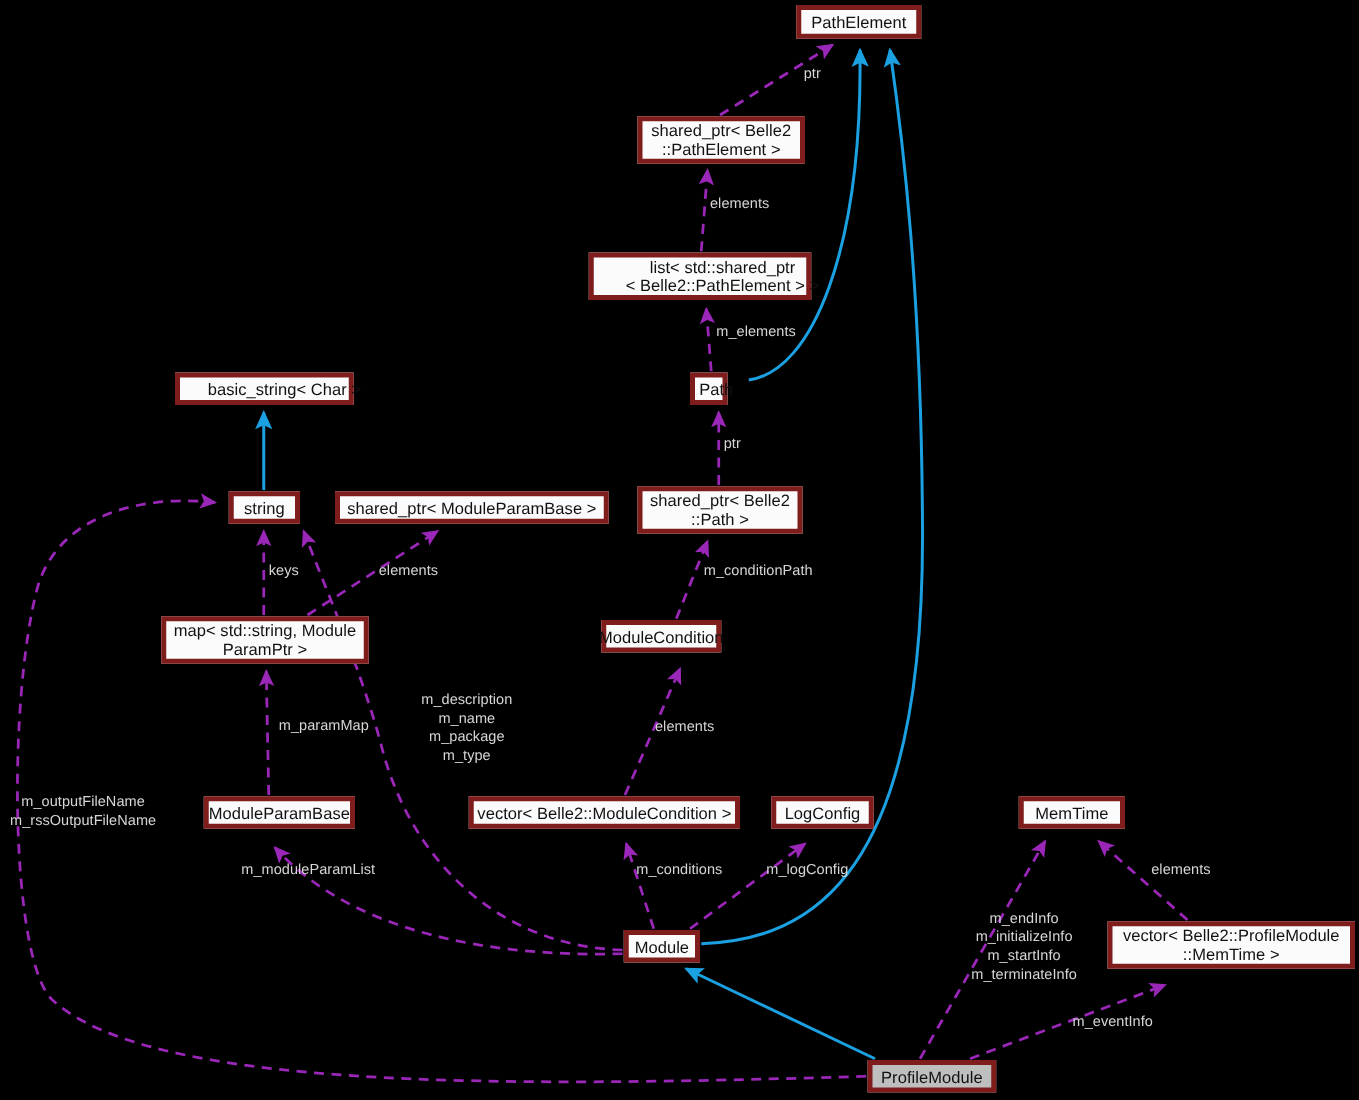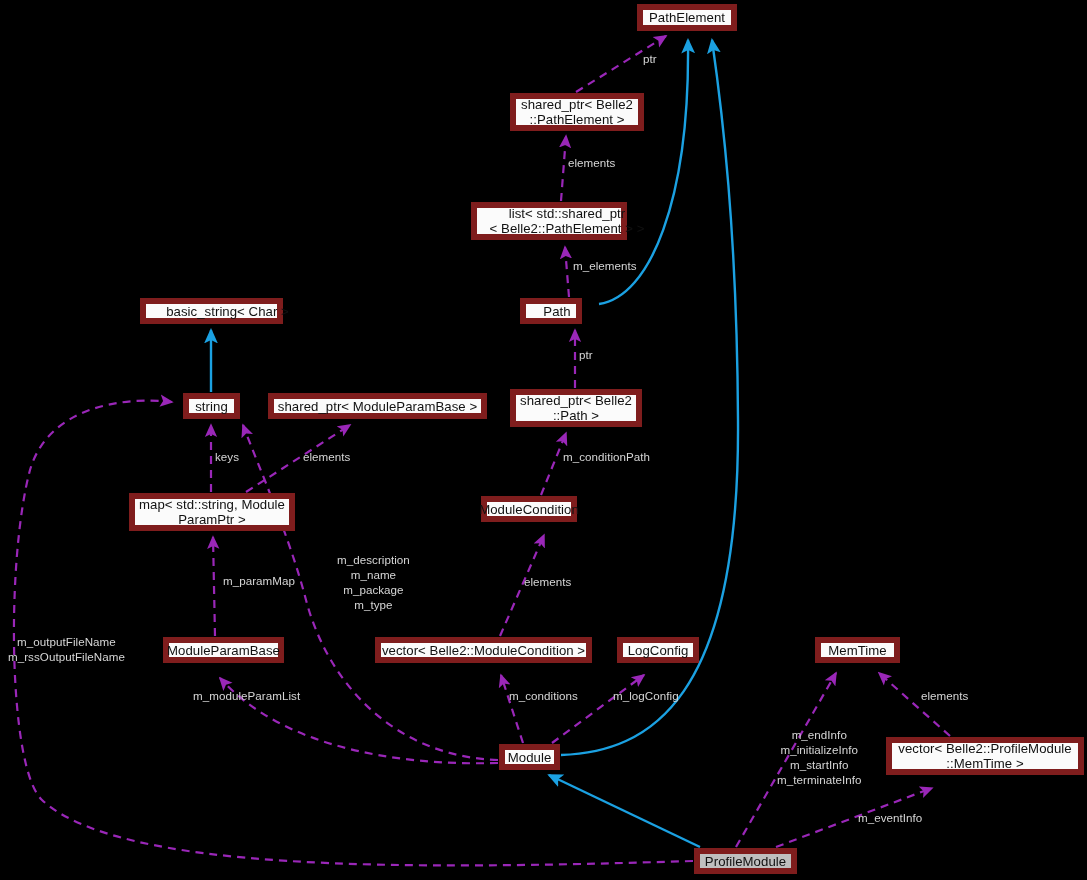--- a/index.html
+++ b/index.html
@@ -19,21 +19,21 @@
     position: absolute;
     left: 0;
     top: 0;
     width: 1087px;
     height: 880px;
   }
   .node {
     position: absolute;
     box-sizing: border-box;
     background: #fbfbfb;
-    border: 6px solid #7f1d1d;
+    border: 4px solid #7f1d1d;
     color: #111111;
     font-size: 13.2px;
     line-height: 15px;
     display: flex;
     align-items: center;
     justify-content: center;
     text-align: center;
     white-space: pre;
     letter-spacing: 0.05px;
     z-index: 5;
@@ -95,23 +95,23 @@
       <path d="M 561 755 C 650 752 740 700 738 420 C 737 230 722 110 712 40" marker-end="url(#arrI)"></path>
       <path d="M 700 847 L 549 775" marker-end="url(#arrI)"></path>
       <path d="M 211 392 L 211 330" marker-end="url(#arrI)"></path>
     </g>
   </svg>
 
   <div id="node-layer">
       <div class="node" style="left: 637px; top: 4px; width: 100px; height: 27px;">PathElement</div>
       <div class="node" style="left: 510px; top: 93px; width: 134px; height: 38px;">shared_ptr&lt; Belle2
 ::PathElement &gt;</div>
-      <div class="node" style="left: 471px; top: 202px; width: 156px; height: 38px; padding-left: 36px;">list&lt; std::shared_ptr
+      <div class="node" style="left: 471px; top: 202px; width: 178px; height: 38px; padding-left: 36px;">list&lt; std::shared_ptr
 &lt; Belle2::PathElement &gt; &gt;</div>
-      <div class="node" style="left: 520px; top: 298px; width: 62px; height: 26px; padding-left: 12px;">Path</div>
+      <div class="node" style="left: 552px; top: 298px; width: 30px; height: 26px; padding-left: 12px;">Path</div>
       <div class="node" style="left: 510px; top: 389px; width: 132px; height: 38px;">shared_ptr&lt; Belle2
 ::Path &gt;</div>
       <div class="node" style="left: 481px; top: 496px; width: 96px; height: 26px;">ModuleCondition</div>
       <div class="node" style="left: 140px; top: 298px; width: 143px; height: 26px; padding-left: 32px;">basic_string&lt; Char &gt;</div>
       <div class="node" style="left: 183px; top: 393px; width: 57px; height: 26px;">string</div>
       <div class="node" style="left: 268px; top: 393px; width: 219px; height: 26px;">shared_ptr&lt; ModuleParamBase &gt;</div>
       <div class="node" style="left: 129px; top: 493px; width: 166px; height: 38px;">map&lt; std::string, Module
 ParamPtr &gt;</div>
       <div class="node" style="left: 163px; top: 637px; width: 121px; height: 26px;">ModuleParamBase</div>
       <div class="node" style="left: 375px; top: 637px; width: 217px; height: 26px;">vector&lt; Belle2::ModuleCondition &gt;</div>

